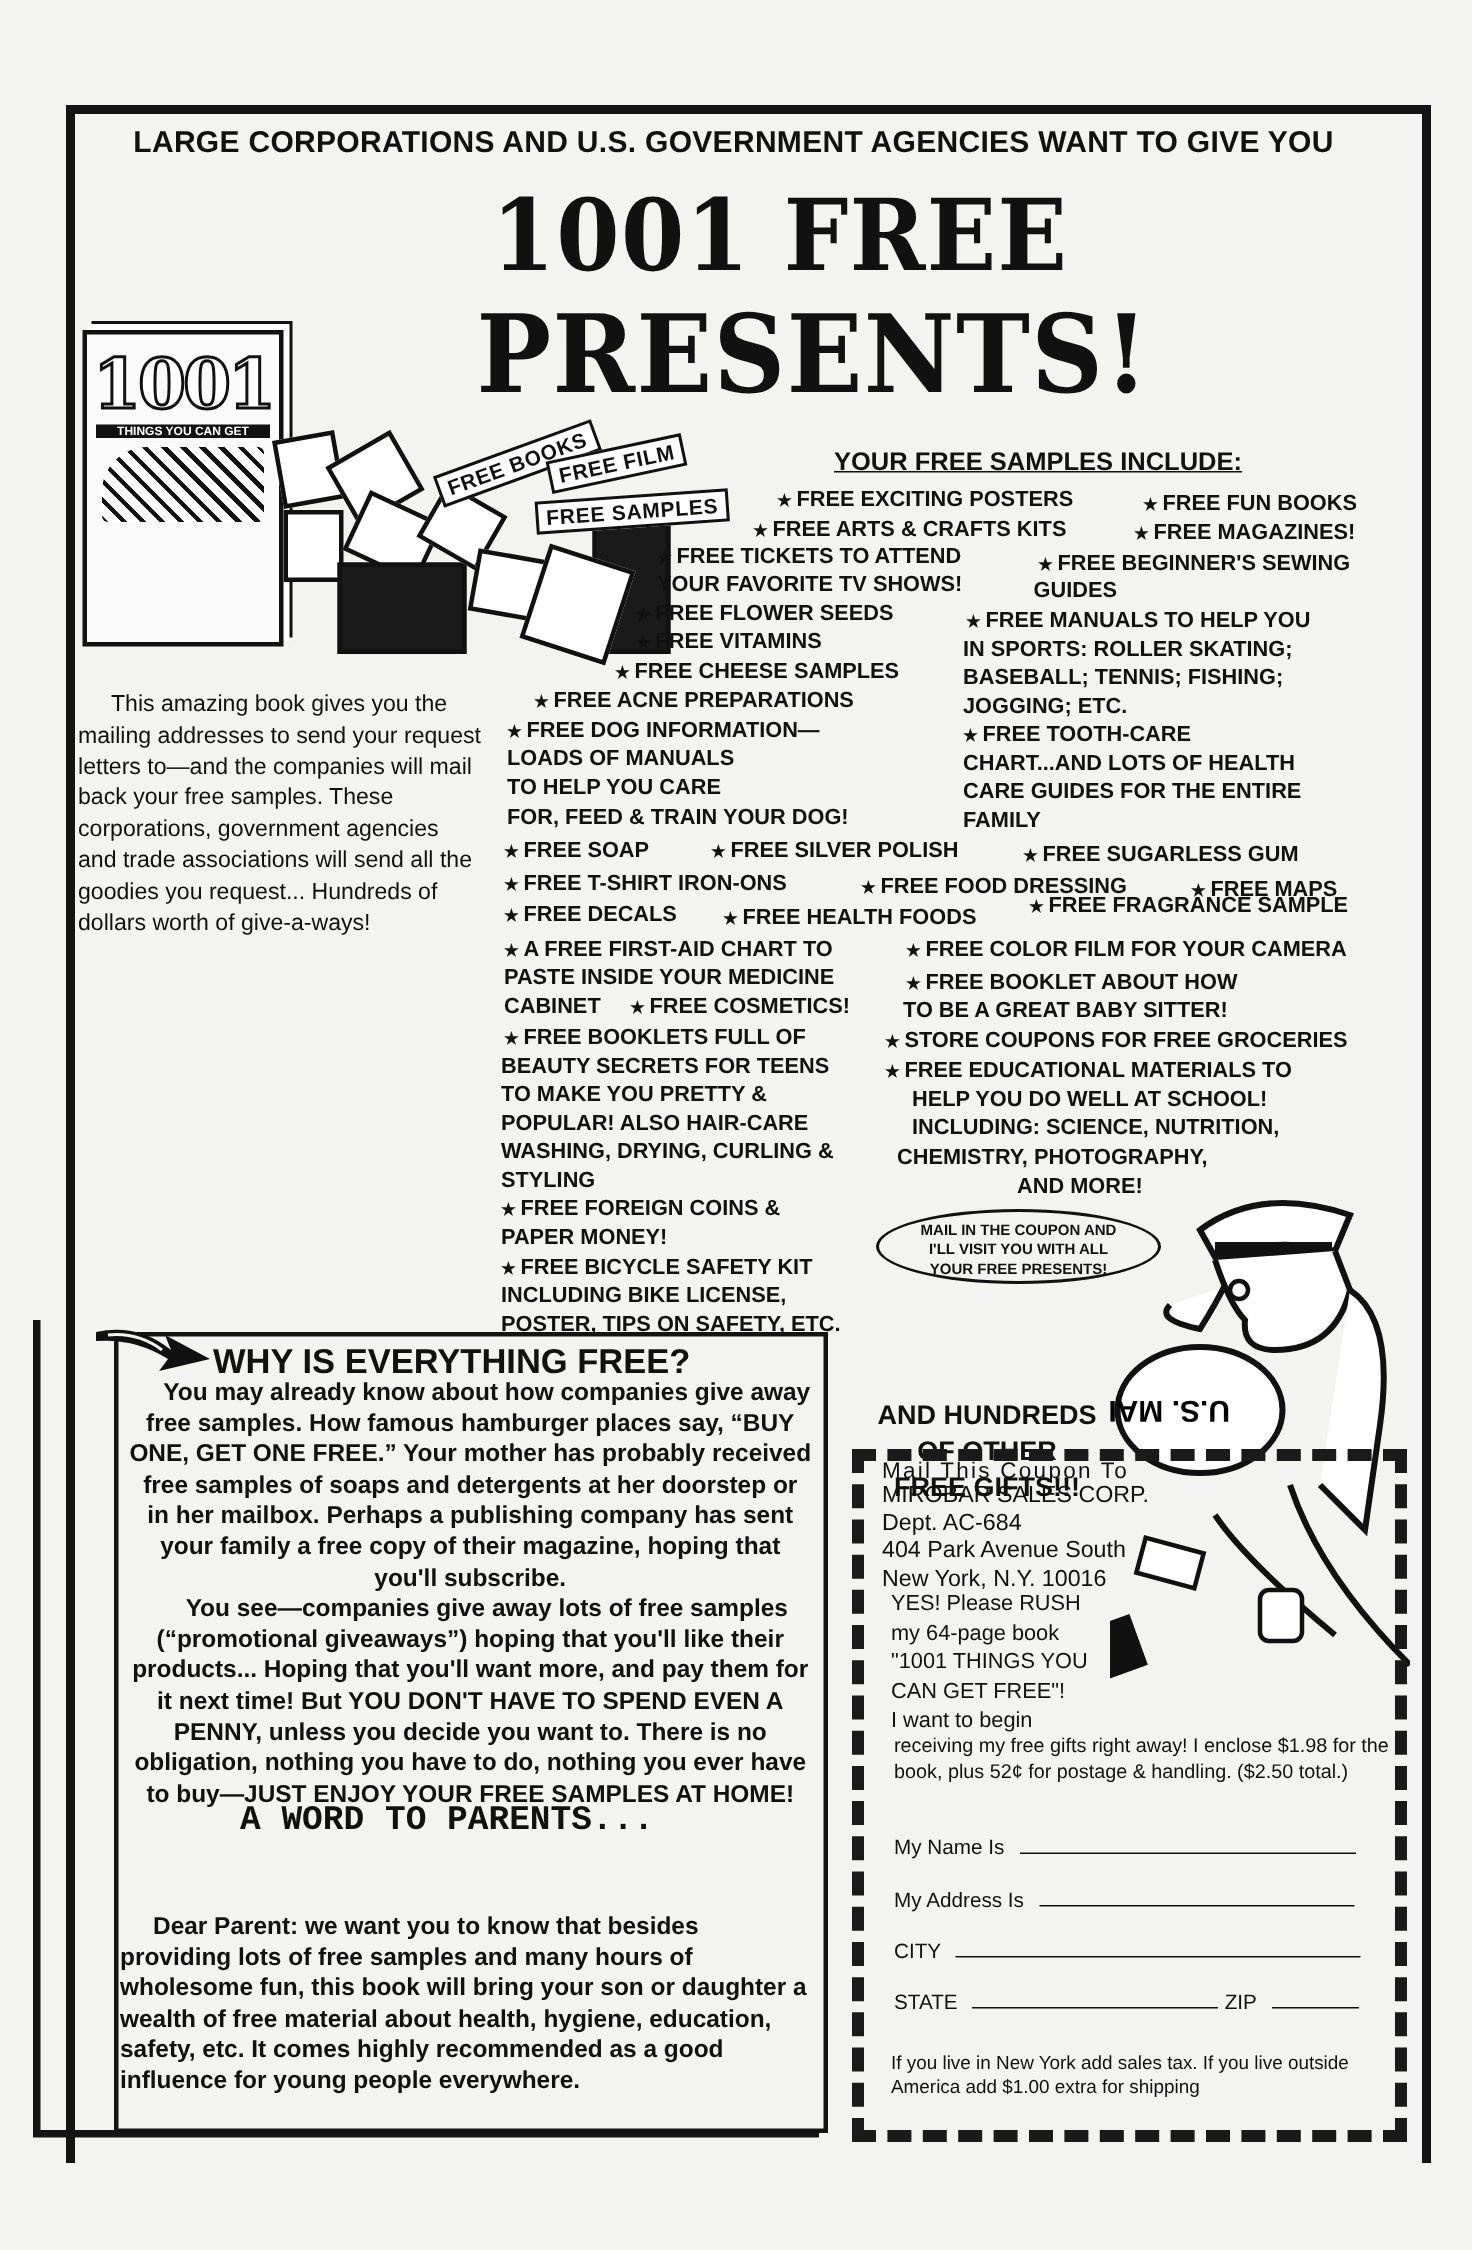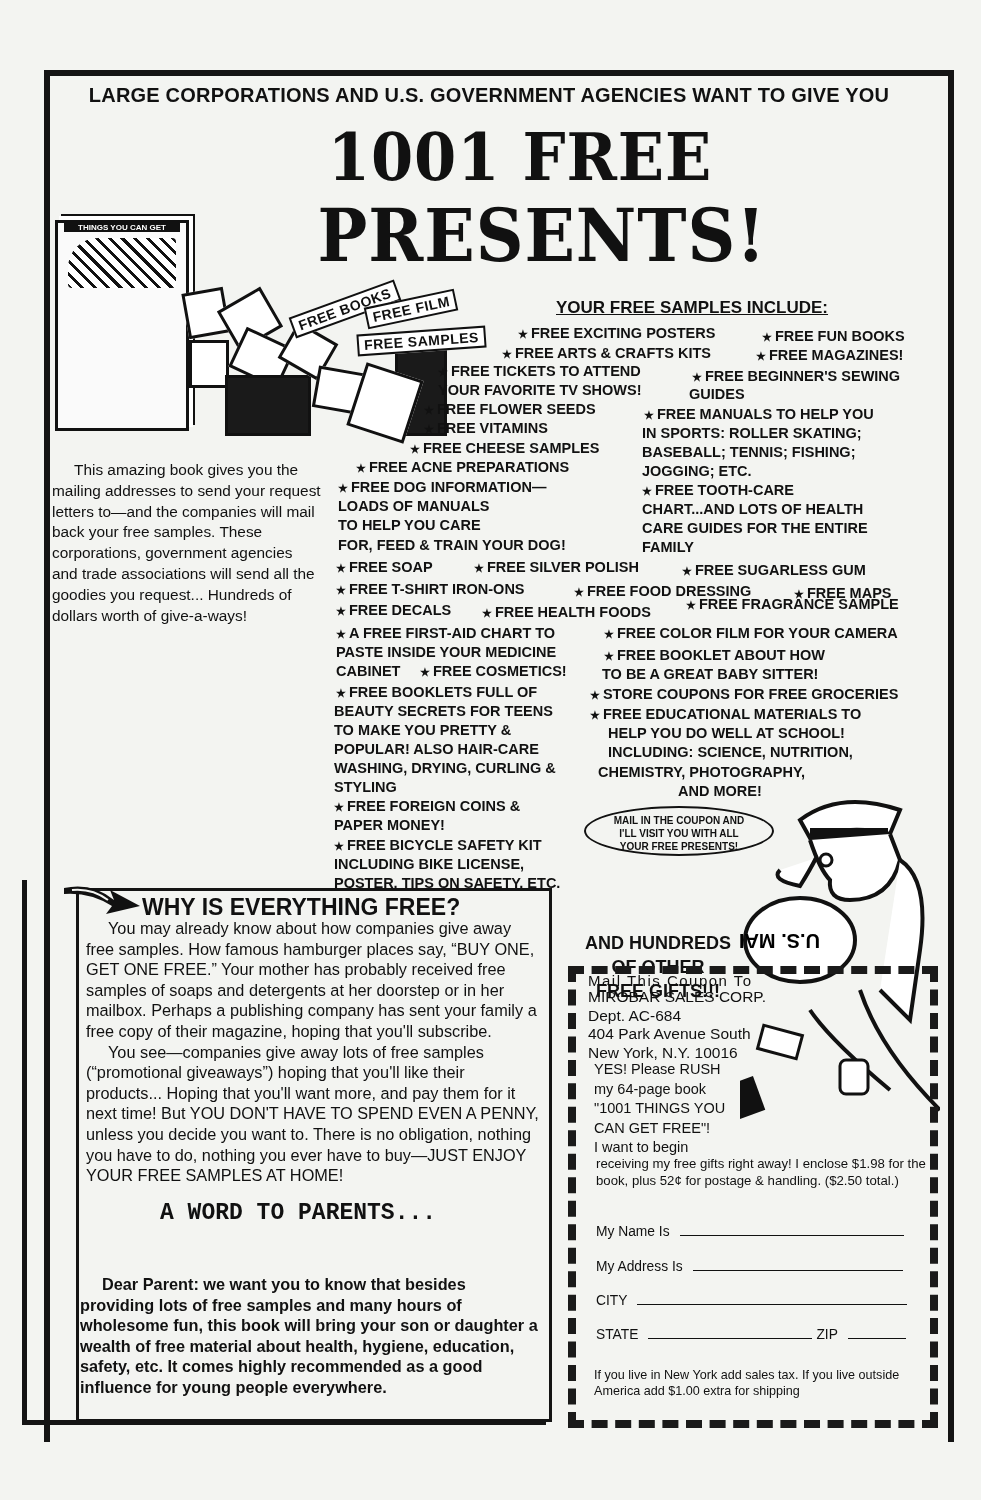--- a/index.html
+++ b/index.html
@@ -68,21 +68,21 @@
   }
   .body-left p { margin: 0; text-indent: 22px; }
 
   .why-box {
     left: 76px; top: 888px; width: 470px; height: 528px;
     border: 3px solid #141414;
   }
   .arrow { left: 62px; top: 880px; width: 80px; height: 40px; }
   .why-title { left: 142px; top: 894px; font-weight: 700; font-size: 23px; white-space: nowrap; }
   .why-body {
-    left: 86px; top: 918px; width: 455px; font-weight: 400; font-size: 16.3px; line-height: 20.6px;
+    left: 86px; top: 918px; width: 455px; font-weight: 700; font-size: 16.3px; line-height: 20.6px; text-align: center;
   }
   .why-body p { margin: 0; text-indent: 22px; }
   .parents-title { left: 160px; top: 1200px; font-weight: 700; font-size: 23px; white-space: nowrap; font-family: Liberation Mono, monospace; }
   .parents-body {
     left: 80px; top: 1274px; width: 462px; font-weight: 700; font-size: 16.3px; line-height: 20.6px;
   }
   .parents-body p { margin: 0; text-indent: 22px; }
 
   .bubble {
     left: 584px; top: 806px; width: 190px; height: 50px; border: 2px solid #111; border-radius: 50%;
@@ -113,20 +113,21 @@
 
 <div class="frame"></div>
 <div class="frame-left-outer"></div>
 <div class="frame-bottom"></div>
 
 <div class="abs headline-top">LARGE CORPORATIONS AND U.S. GOVERNMENT AGENCIES WANT TO GIVE YOU</div>
 <div class="abs big-title big-1">1001 FREE</div>
 <div class="abs big-title big-2">PRESENTS!</div>
 
 <div class="abs book">
+  <div class="b1">1001</div>
   <div class="b2">THINGS YOU CAN GET</div>
   <div class="b4"></div>
 </div>
 
 <div class="abs boxes">
   <div class="box" style="left:0;top:20px;width:36px;height:40px;transform:rotate(-10deg)"></div>
   <div class="box" style="left:4px;top:70px;width:34px;height:42px;"></div>
   <div class="box" style="left:40px;top:26px;width:44px;height:40px;transform:rotate(-30deg)"></div>
   <div class="box" style="left:50px;top:66px;width:48px;height:38px;transform:rotate(25deg)"></div>
   <div class="box dark" style="left:40px;top:105px;width:80px;height:55px;"></div>

